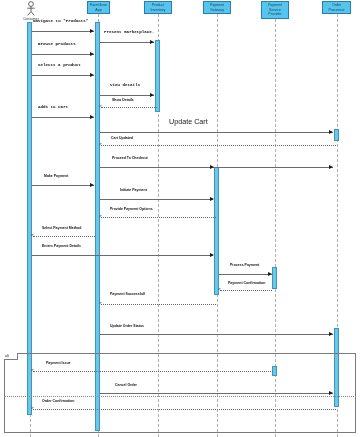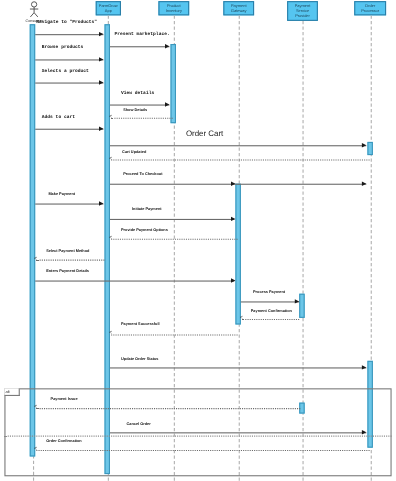--- a/index.html
+++ b/index.html
@@ -112,21 +112,21 @@
   <div class="arrow-r" style="left:150px;top:92.5px;"></div>
 
   <div class="mlabel" style="left:112px;top:98px;">Show Details</div>
   <div class="msg ret" style="left:101px;top:107px;width:56px;"></div>
   <div class="arrow-open-l" style="left:99px;top:104px;">˂</div>
 
   <div class="mlabel mono" style="left:38px;top:105px;">Adds to cart</div>
   <div class="msg" style="left:32px;top:117px;width:62px;"></div>
   <div class="arrow-r" style="left:90px;top:114.5px;"></div>
 
-  <div class="mlabel big" style="left:169px;top:118px;">Order Cart</div>
+  <div class="mlabel big" style="left:169px;top:118px;">Update Cart</div>
   <div class="msg" style="left:100px;top:132px;width:233px;"></div>
   <div class="arrow-r" style="left:329px;top:129.5px;"></div>
 
   <div class="mlabel" style="left:111px;top:136px;">Cart Updated</div>
   <div class="msg ret" style="left:101px;top:145px;width:235px;"></div>
   <div class="arrow-open-l" style="left:99px;top:142px;">˂</div>
 
   <div class="mlabel" style="left:112px;top:156px;">Proceed To Checkout</div>
   <div class="msg" style="left:100px;top:167px;width:233px;"></div>
   <div class="arrow-r" style="left:329px;top:164.5px;"></div>

